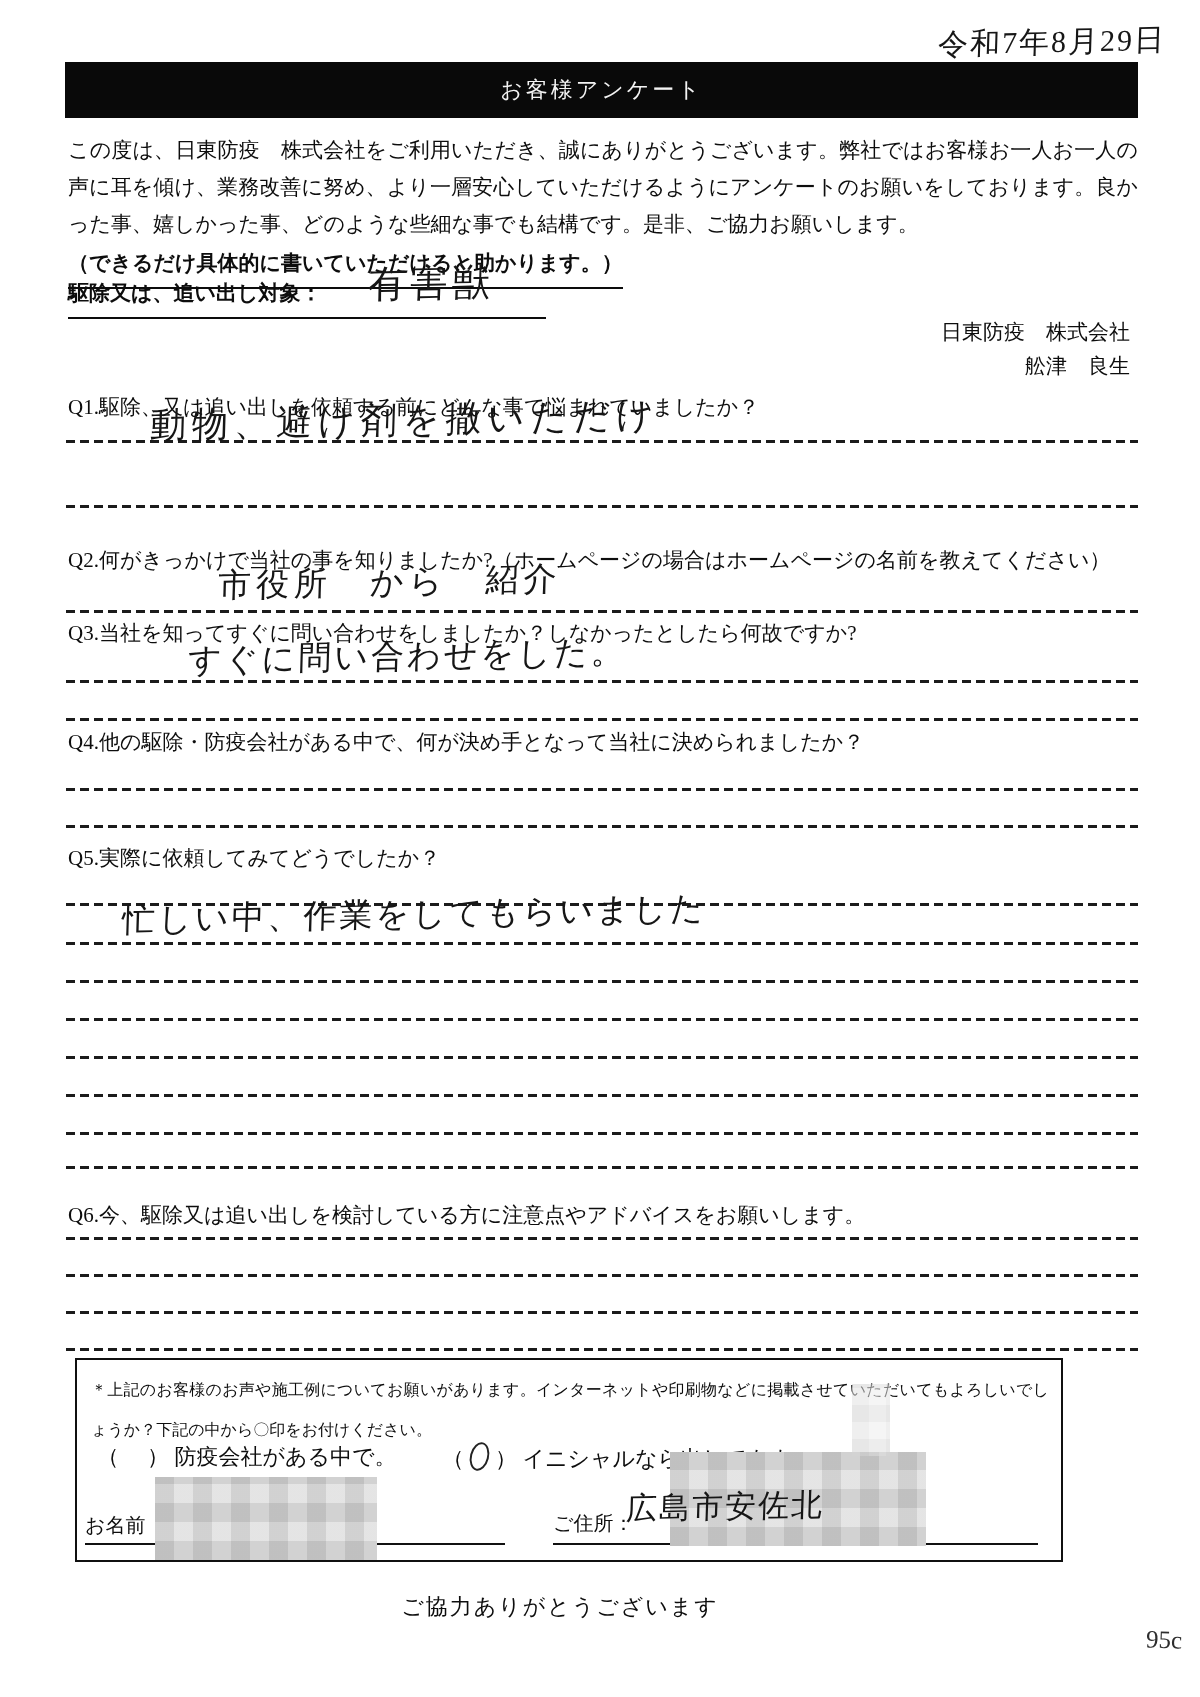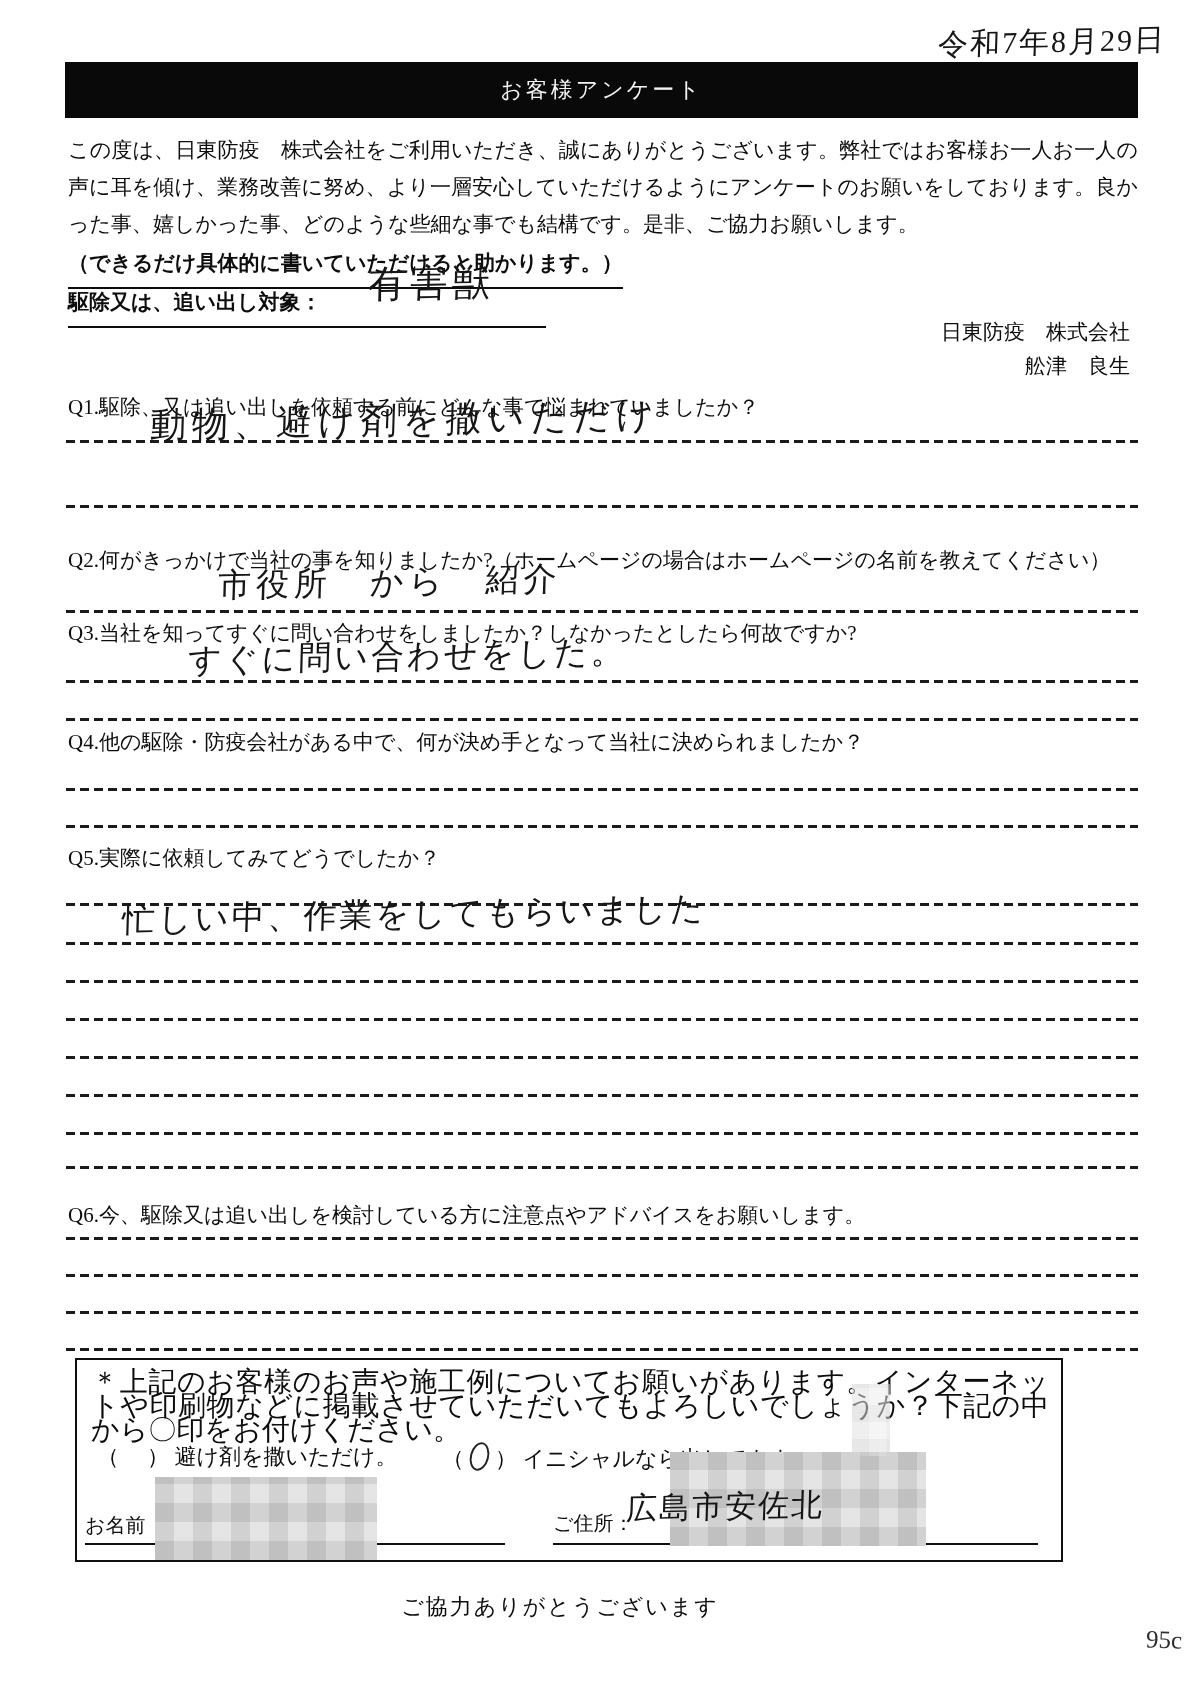--- a/index.html
+++ b/index.html
@@ -10,21 +10,21 @@
   
   .print{position:absolute;font-size:21px;line-height:30px;color:#0d0d0d;white-space:nowrap;}
   .intro{white-space:normal;line-height:37px;text-align:justify;}
   .titlebar{
     position:absolute;left:65px;top:62px;width:1073px;height:56px;
     background:#090909;color:#f4f4f4;display:flex;align-items:center;justify-content:center;
     font-size:22px;letter-spacing:3px;
   }
   .note{font-weight:bold;border-bottom:2.5px solid #0c0c0c;padding-bottom:12px;}
   .target-row{
-    position:absolute;left:68px;top:288px;width:478px;height:38px;
+    position:absolute;left:68px;top:279px;width:478px;height:38px;
     border-bottom:2.5px solid #0c0c0c;font-weight:bold;font-size:21px;
   }
   .right-col{position:absolute;right:70px;text-align:right;font-size:21px;white-space:nowrap;margin-left:44px;}
   
   .dash{
     position:absolute;left:66px;width:1072px;height:3px;z-index:1;
     background:repeating-linear-gradient(90deg,#1b1b1b 0 9px,transparent 9px 14px);
   }
   
   .hw{
@@ -37,21 +37,21 @@
   .hw-q2{left:218px;top:560px;font-size:33px;letter-spacing:5px;}
   .hw-q3{left:188px;top:634px;font-size:33px;letter-spacing:3px;}
   .hw-q5{left:122px;top:892px;font-size:33px;letter-spacing:3px;}
   .hw-addr{left:626px;top:1486px;font-size:31px;letter-spacing:2px;}
   .hw-mark{left:1146px;top:1626px;font-size:25px;color:#2e2e2e;transform:rotate(2deg);}
   
   .consent-box{
     position:absolute;left:75px;top:1358px;width:988px;height:204px;
     border:2.5px solid #101010;box-sizing:border-box;z-index:2;
   }
-  .consent-text{position:absolute;left:14px;top:10px;width:958px;font-size:28px;line-height:24px;text-align:justify;}
+  .consent-text{position:absolute;left:14px;top:10px;width:958px;font-size:16px;line-height:40px;text-align:justify;}
   .opt-row{position:absolute;left:20px;top:82px;width:950px;font-size:22px;white-space:nowrap;}
   .opt-initial{position:absolute;left:345px;top:0;}
   .paren-gap{display:inline-block;width:28px;}
   .hand-circle{
     display:inline-block;width:15px;height:25px;margin:0 6px;vertical-align:-5px;
     border:2.5px solid #232323;border-radius:50%;transform:rotate(14deg);
   }
   .field-label{position:absolute;font-size:20px;white-space:nowrap;z-index:2;}
   .underline{position:absolute;height:0;border-top:2.5px solid #111;z-index:1;}
   
@@ -127,21 +127,21 @@
   <div class="dash" style="top:1237px;"></div>
   <div class="dash" style="top:1274px;"></div>
   <div class="dash" style="top:1311px;"></div>
   <div class="dash" style="top:1348px;"></div>
 
   <div class="consent-box">
     <div class="consent-text">＊上記のお客様のお声や施工例についてお願いがあります。インターネットや印刷物などに掲載させていただいてもよろしいでしょうか？下記の中から〇印をお付けください。</div>
     <div class="opt-row">
       <span>
         <span>（</span><span class="paren-gap"></span><span>）</span>
-        <span>避け剤を撒いただけ。</span>
+        <span>防疫会社がある中で。</span>
       </span>
       <span class="opt-initial">
         <span>（</span><span class="hand-circle"></span><span>）</span>
         <span>イニシャルなら出してもよい。</span>
       </span>
     </div>
   </div>
 
   <div class="field-label" style="left:85px;top:1512px;">お名前</div>
   <div class="underline" style="left:85px;top:1543px;width:420px;"></div>

